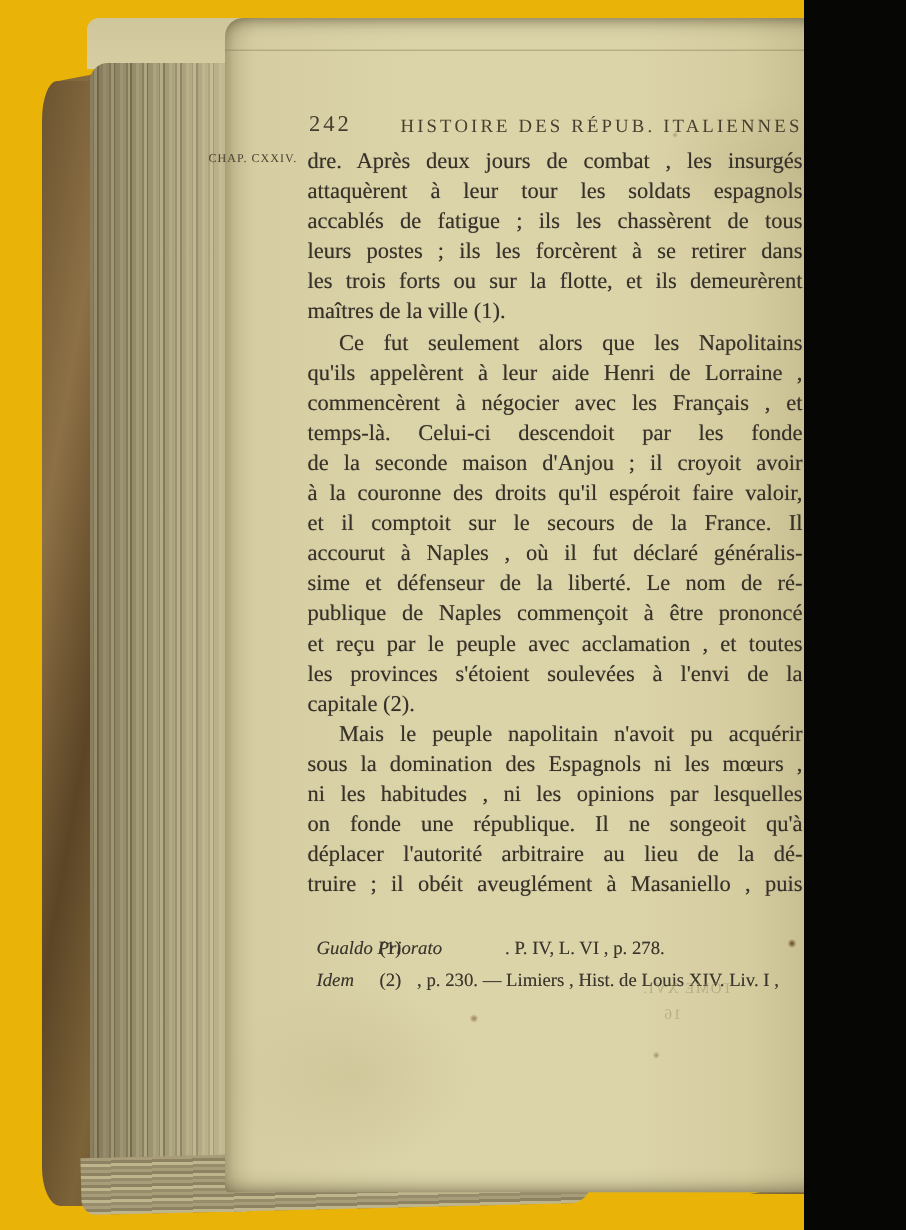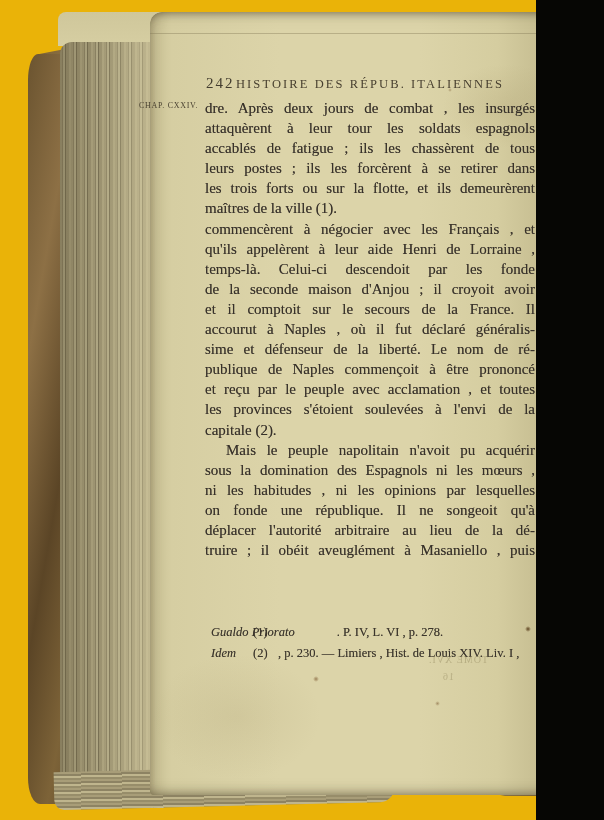--- a/index.html
+++ b/index.html
@@ -54,21 +54,21 @@
     background:linear-gradient(to bottom,#241f12,#4d4530 30%,#3a3422 70%,#1d180e); }
   .facing { left:585px; top:10px; width:19px; height:762px;
     background:linear-gradient(to right,#b1a87f,#d5cda2 45%,#cfc79b); }
   .spine-head { left:556px; top:0; width:48px; height:20px;
     background:radial-gradient(ellipse at 50% 0,#4a3a1f,#221b0c 75%);
     border-radius:0 0 22px 10px; }
 
   
   .header { left:55px; top:62px; width:330px; height:20px; }
   .pagenum { left:1px; top:1px; font-size:15px; letter-spacing:2px; color:#433d2f; }
-  .runtitle { left:0; top:3px; width:100%; text-align:center;
+  .runtitle { left:0; top:3px; width:100%; text-align:right;
     font-size:12.5px; letter-spacing:2.1px; color:#473f2f; white-space:nowrap; }
   .margin-note { left:-11px; top:89px; font-size:8px; letter-spacing:.7px; color:#4a4231; }
 
   .bodytext { left:55px; top:86px; width:330px;
     font-size:15px; line-height:20.1px; color:var(--ink);
     text-shadow:0 0 .5px rgba(56,50,42,.55); }
   .para { position:static; }
   .line { position:static; display:block; white-space:nowrap;
     text-align:justify; text-align-last:justify; }
   .line.endline { text-align-last:left; }
@@ -132,24 +132,26 @@
     <div class="bodytext" id="body-text">
         <div class="para">
           <div class="line">dre. Après deux jours de combat , les insurgés</div>
           <div class="line">attaquèrent à leur tour les soldats espagnols</div>
           <div class="line">accablés de fatigue ; ils les chassèrent de tous</div>
           <div class="line">leurs postes ; ils les forcèrent à se retirer dans</div>
           <div class="line">les trois forts ou sur la flotte, et ils demeurèrent</div>
           <div class="line endline">maîtres de la ville (1).</div>
         </div>
         <div class="para">
+          <div class="line indent">Ce fut seulement alors que les Napolitains</div>
+          <div class="line">qu'ils appelèrent à leur aide Henri de Lorraine ,</div>
           <div class="line">commencèrent à négocier avec les Français , et</div>
-          <div class="line">qu'ils appelèrent à leur aide Henri de Lorraine ,</div>
           <div class="line">temps-là. Celui-ci descendoit par les fonde</div>
           <div class="line">de la seconde maison d'Anjou ; il croyoit avoir</div>
+          <div class="line">à la couronne des droits qu'il espéroit faire valoir,</div>
           <div class="line">et il comptoit sur le secours de la France. Il</div>
           <div class="line">accourut à Naples , où il fut déclaré généralis-</div>
           <div class="line">sime et défenseur de la liberté. Le nom de ré-</div>
           <div class="line">publique de Naples commençoit à être prononcé</div>
           <div class="line">et reçu par le peuple avec acclamation , et toutes</div>
           <div class="line">les provinces s'étoient soulevées à l'envi de la</div>
           <div class="line endline">capitale (2).</div>
         </div>
         <div class="para">
           <div class="line indent">Mais le peuple napolitain n'avoit pu acquérir</div>

